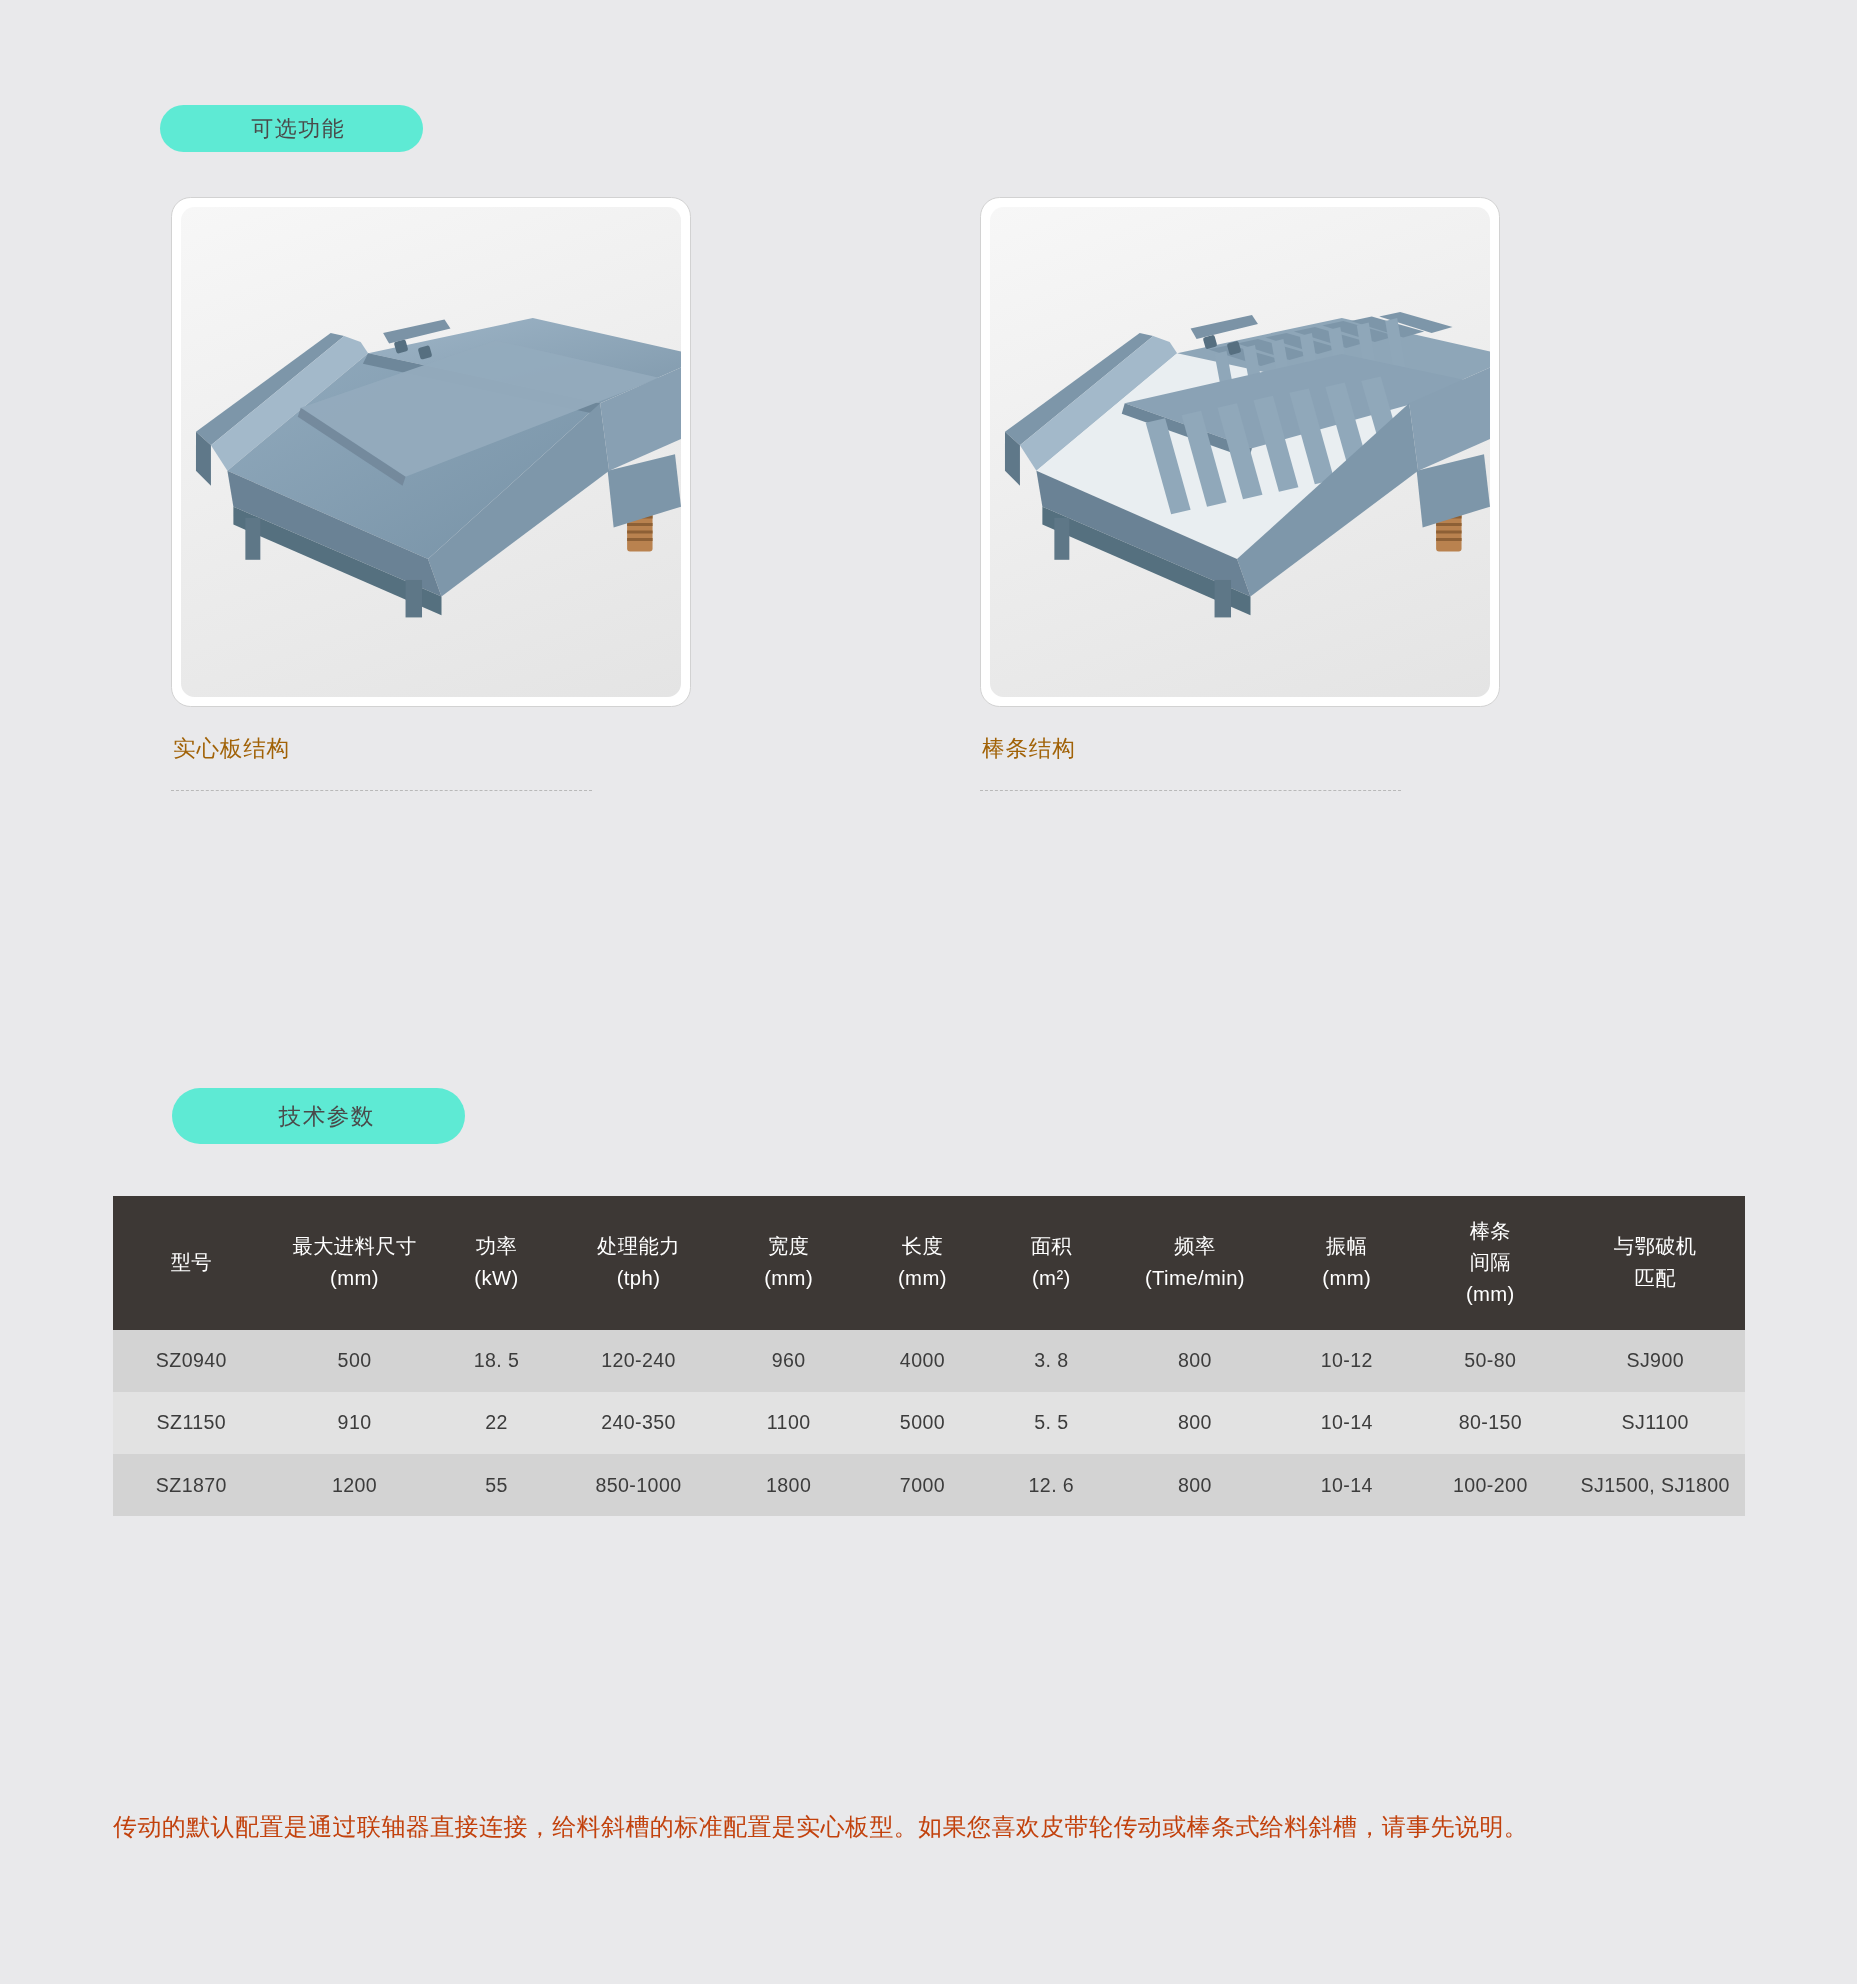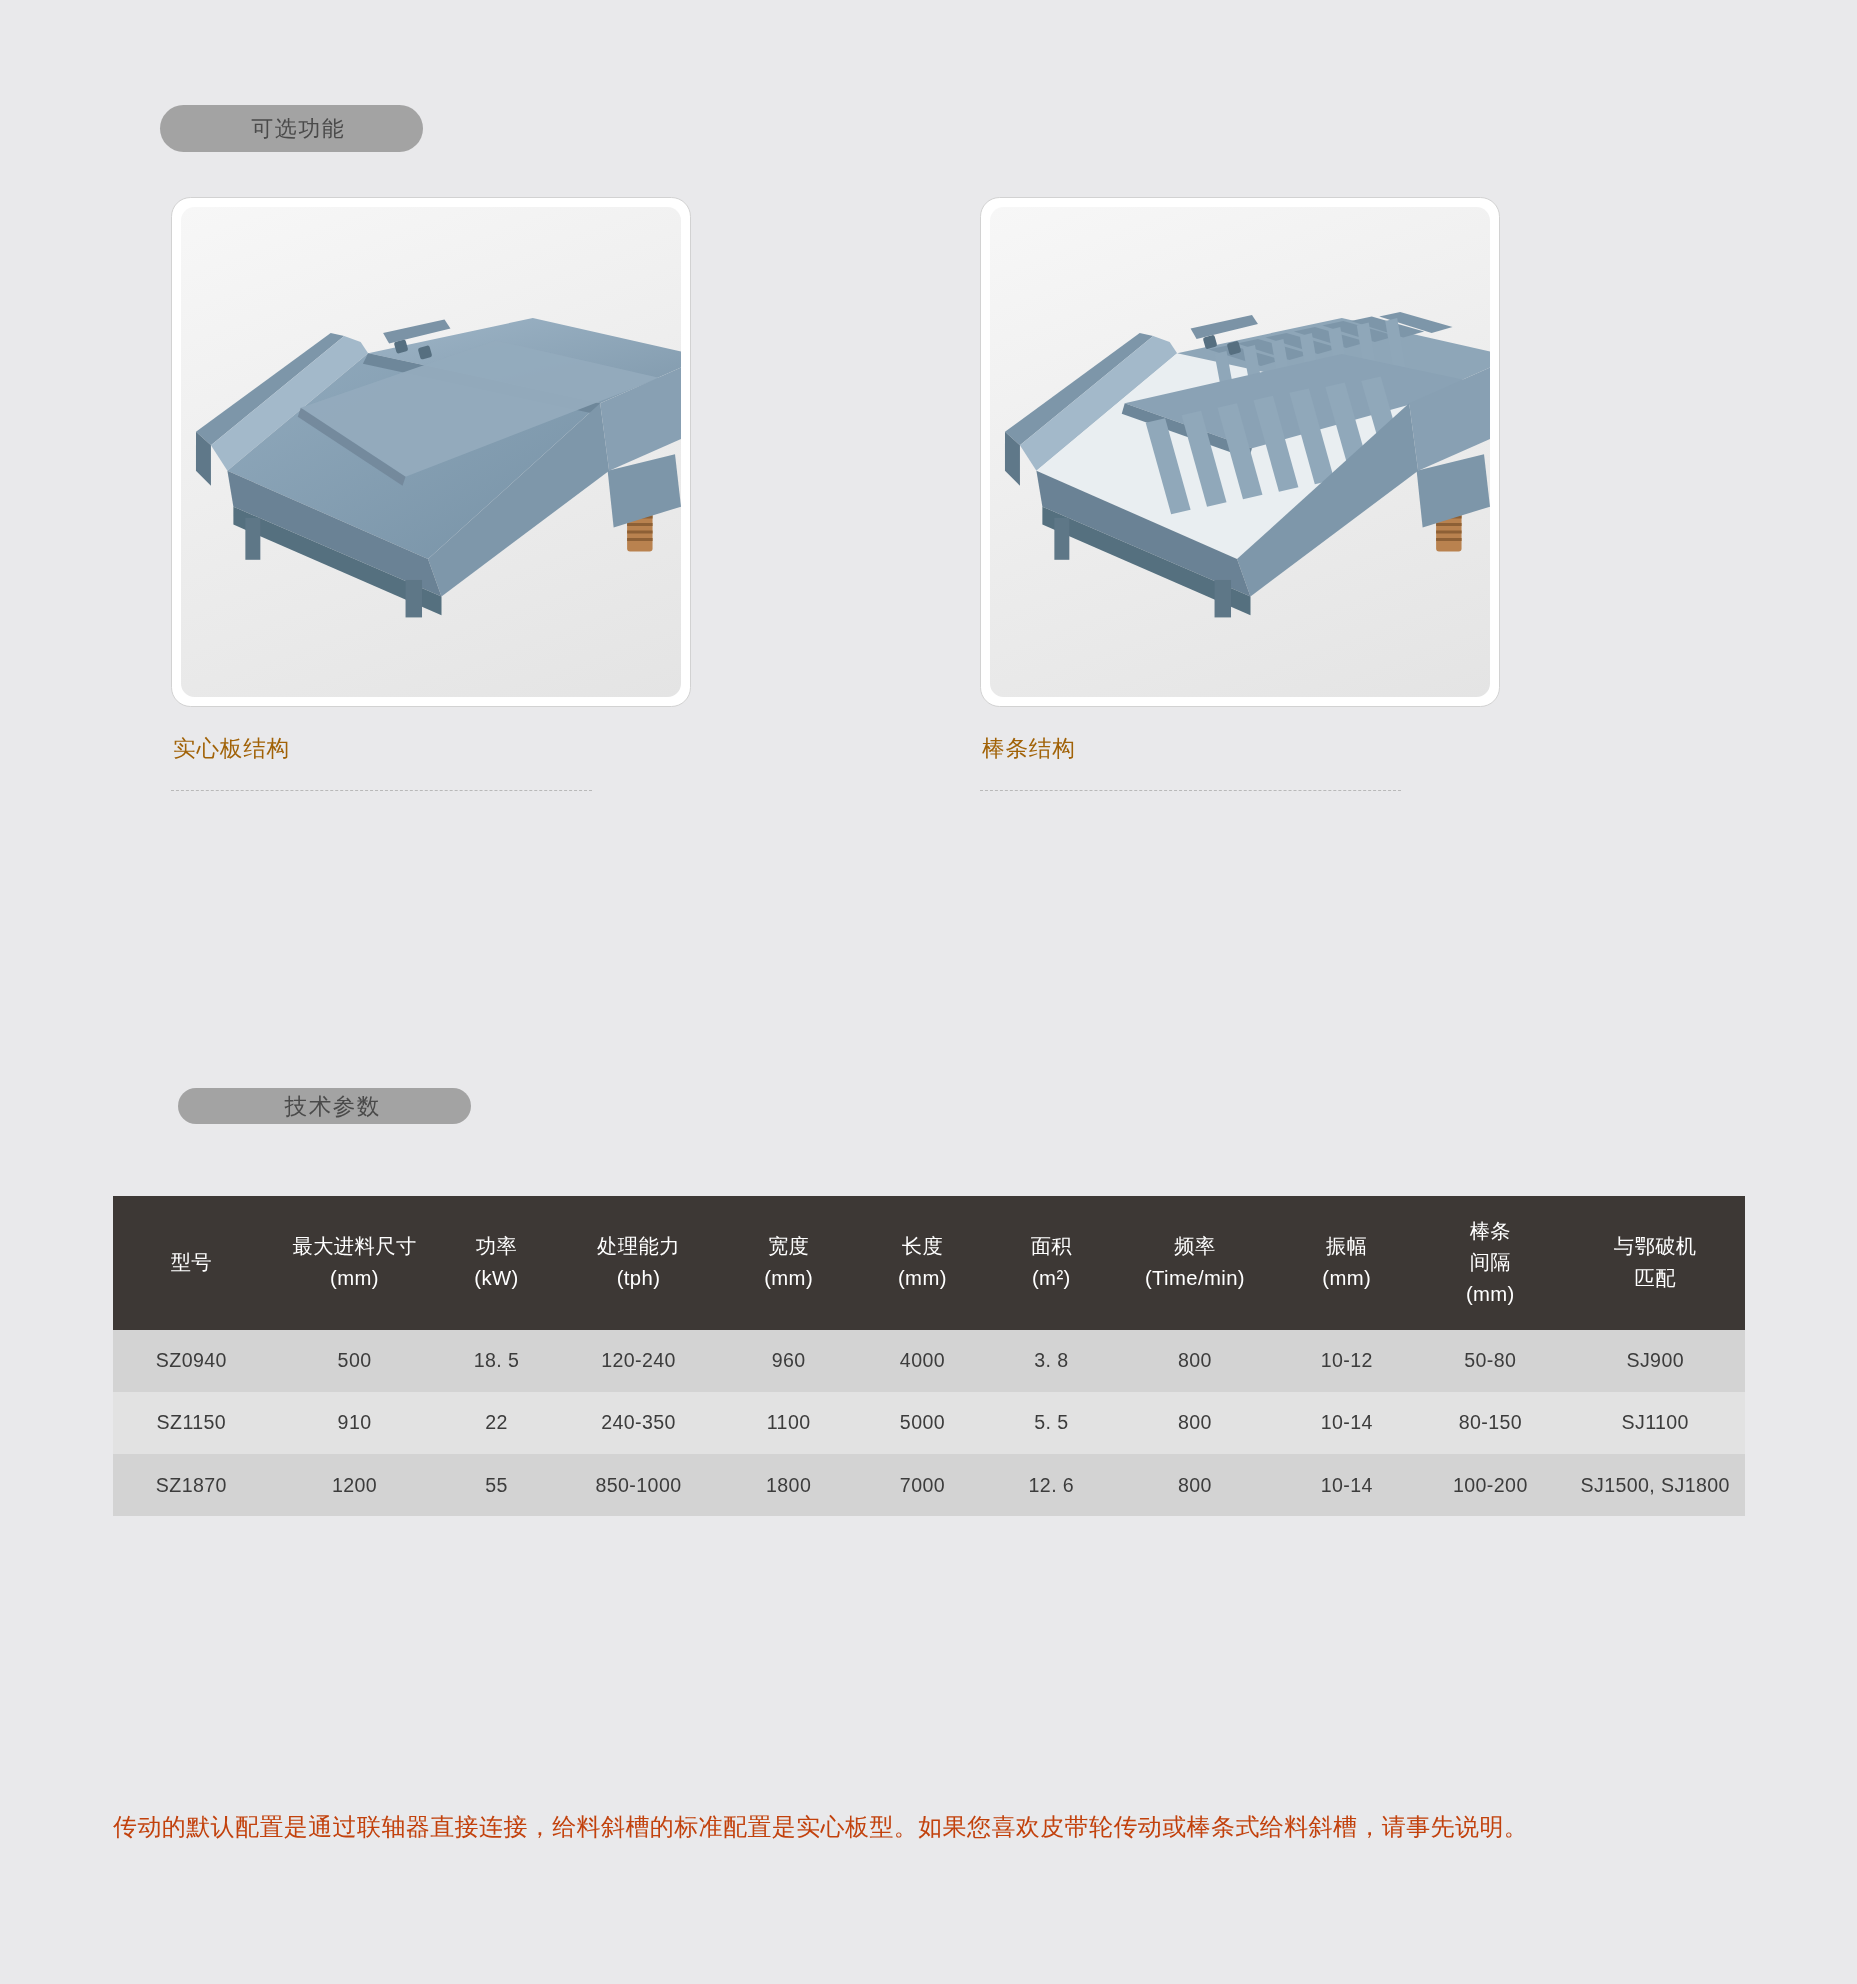--- a/index.html
+++ b/index.html
@@ -14,41 +14,41 @@
     position: relative;
     width: 1857px;
     height: 1985px;
     background: #e9e9eb;
     overflow: hidden;
   }
 
   
   .pill {
     position: absolute;
-    background: #a3a3a3;
+    background: #5eead4;
     border-radius: 30px;
     display: flex;
     align-items: center;
     justify-content: center;
     color: #4a4a4a;
     letter-spacing: 1.5px;
   }
   #pill-optional {
     left: 160px;
     top: 105px;
     width: 263px;
     height: 47px;
     font-size: 22px;
   }
   #pill-optional .pill-text { padding-left: 13.5px; }
   #pill-params {
-    left: 178px;
+    left: 172px;
     top: 1088px;
     width: 293px;
-    height: 36px;
+    height: 56px;
     font-size: 22.6px;
   }
   #pill-params .pill-text { padding-left: 16.5px; }
 
   
   .card {
     position: absolute;
     background: #ffffff;
     border: 1.5px solid #d2d2d2;
     border-radius: 19.6px;

